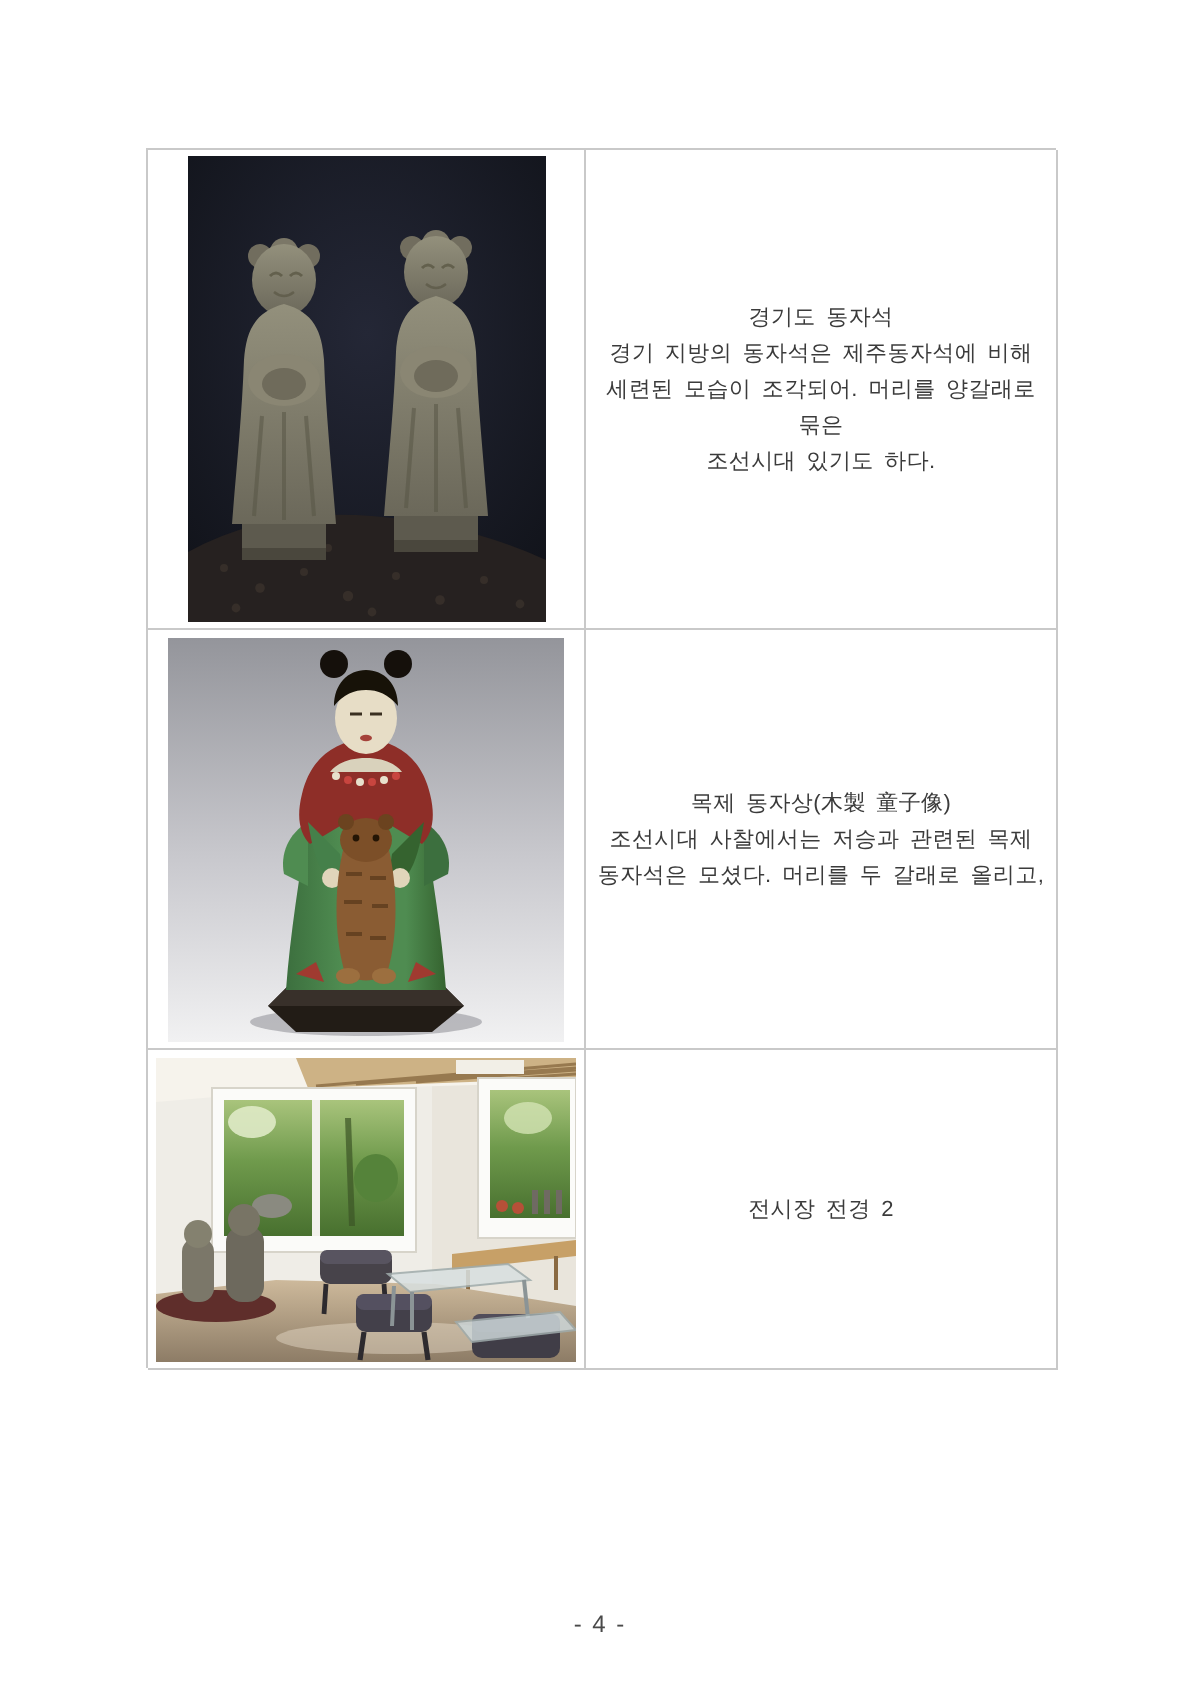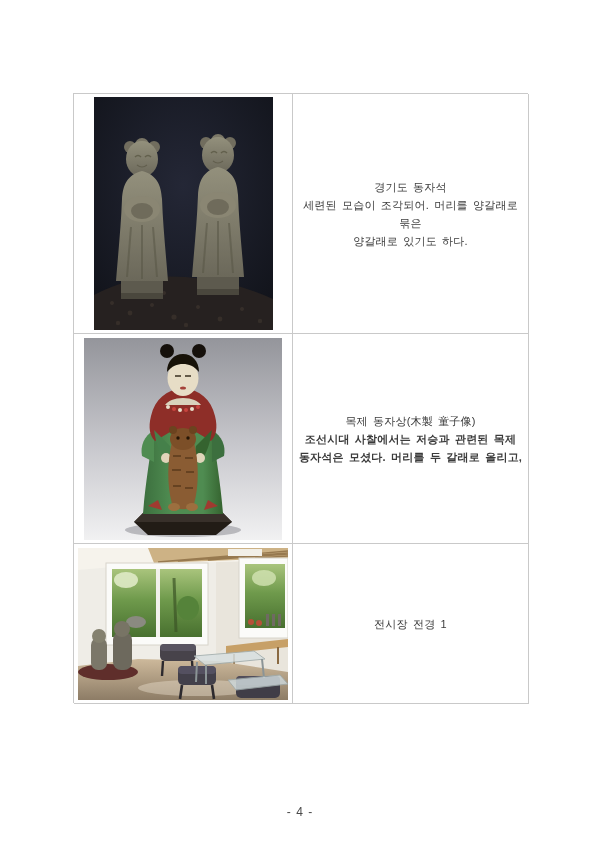--- a/index.html
+++ b/index.html
@@ -3,33 +3,33 @@
 <meta charset="utf-8">
 <style>
   html,body{margin:0;padding:0;background:#ffffff;}
   .page{
     position:relative;width:600px;height:849px;background:#ffffff;overflow:hidden;
     font-family:"Liberation Sans","DejaVu Sans",sans-serif;color:#3b3b3b;
   }
   .doc-table{
     position:absolute;left:73px;top:74px;width:455px;height:610px;
     display:grid;grid-template-columns:219px 236px;grid-template-rows:240px 210px 160px;
-    border-top:1px solid #c9c9c9;border-left:1px solid #c9c9c9;box-sizing:border-box;margin-top:19px;
+    border-top:1px solid #c9c9c9;border-left:1px solid #c9c9c9;box-sizing:border-box;
   }
   .cell{
     border-right:1px solid #c9c9c9;border-bottom:1px solid #c9c9c9;
     box-sizing:border-box;display:flex;align-items:center;justify-content:center;
     overflow:hidden;background:#ffffff;
   }
   .text-cell{flex-direction:column;padding:0 5px;}
   .text-cell p{
     margin:0;font-size:11px;line-height:18px;text-align:center;
     word-spacing:2px;letter-spacing:0.2px;color:#3b3b3b;width:100%;
   }
-  .text-cell p.bold{font-weight:bold;}
+  .text-cell p.bold{font-weight:normal;}
   .text-cell b{font-weight:normal;}
   .photo{display:block;}
   .page-number{
     position:absolute;left:0;right:0;top:805px;text-align:center;
     font-size:12px;color:#4a4a4a;letter-spacing:1px;
   }
 </style>
 </head>
 <body>
 
@@ -78,22 +78,23 @@
             <circle cx="92" cy="228" r="2.2"></circle>
             <circle cx="24" cy="226" r="2.2"></circle>
         </g>
         <use href="#statue1" x="20" y="38"></use>
         <use href="#statue1" x="96" y="34"></use>
       </svg>
     </div>
 
     <div class="cell text-cell">
       <p>경기도 동자석</p>
+      <p>경기 지방의 동자석은 제주동자석에 비해</p>
       <p>세련된 모습이 조각되어. 머리를 양갈래로 묶은</p>
-      <p>양갈래로 있기도 하다.</p>
+      <p>조선시대 있기도 하다.</p>
     </div>
 
     <div class="cell img-cell">
       <svg class="photo" width="198" height="202" viewBox="0 0 198 202">
         <defs>
           <linearGradient id="g2bg" x1="0" y1="0" x2="0" y2="1">
             <stop offset="0%" stop-color="#94959b"></stop>
             <stop offset="55%" stop-color="#c9c9ce"></stop>
             <stop offset="100%" stop-color="#f1f1f2"></stop>
           </linearGradient>
@@ -224,19 +225,19 @@
 
         <g>
           <polygon points="116,108 176,103 187,111 127,117" fill="#d8e0e0" opacity="0.85" stroke="#9fabab"></polygon>
           <path d="M119,114 L118,134 M184,111 L186,130 M128,117 L128,136" stroke="#8b9496" stroke-width="2"></path>
           <polygon points="150,132 202,127 210,136 158,142" fill="#ccd6d8" opacity="0.85" stroke="#9fabab"></polygon>
         </g>
       </svg>
     </div>
 
     <div class="cell text-cell">
-      <p>전시장 전경 1</p>
+      <p>전시장 전경 2</p>
     </div>
 
   </div>
 
   <div class="page-number">- 4 -</div>
 </div>
 
 </body></html>

